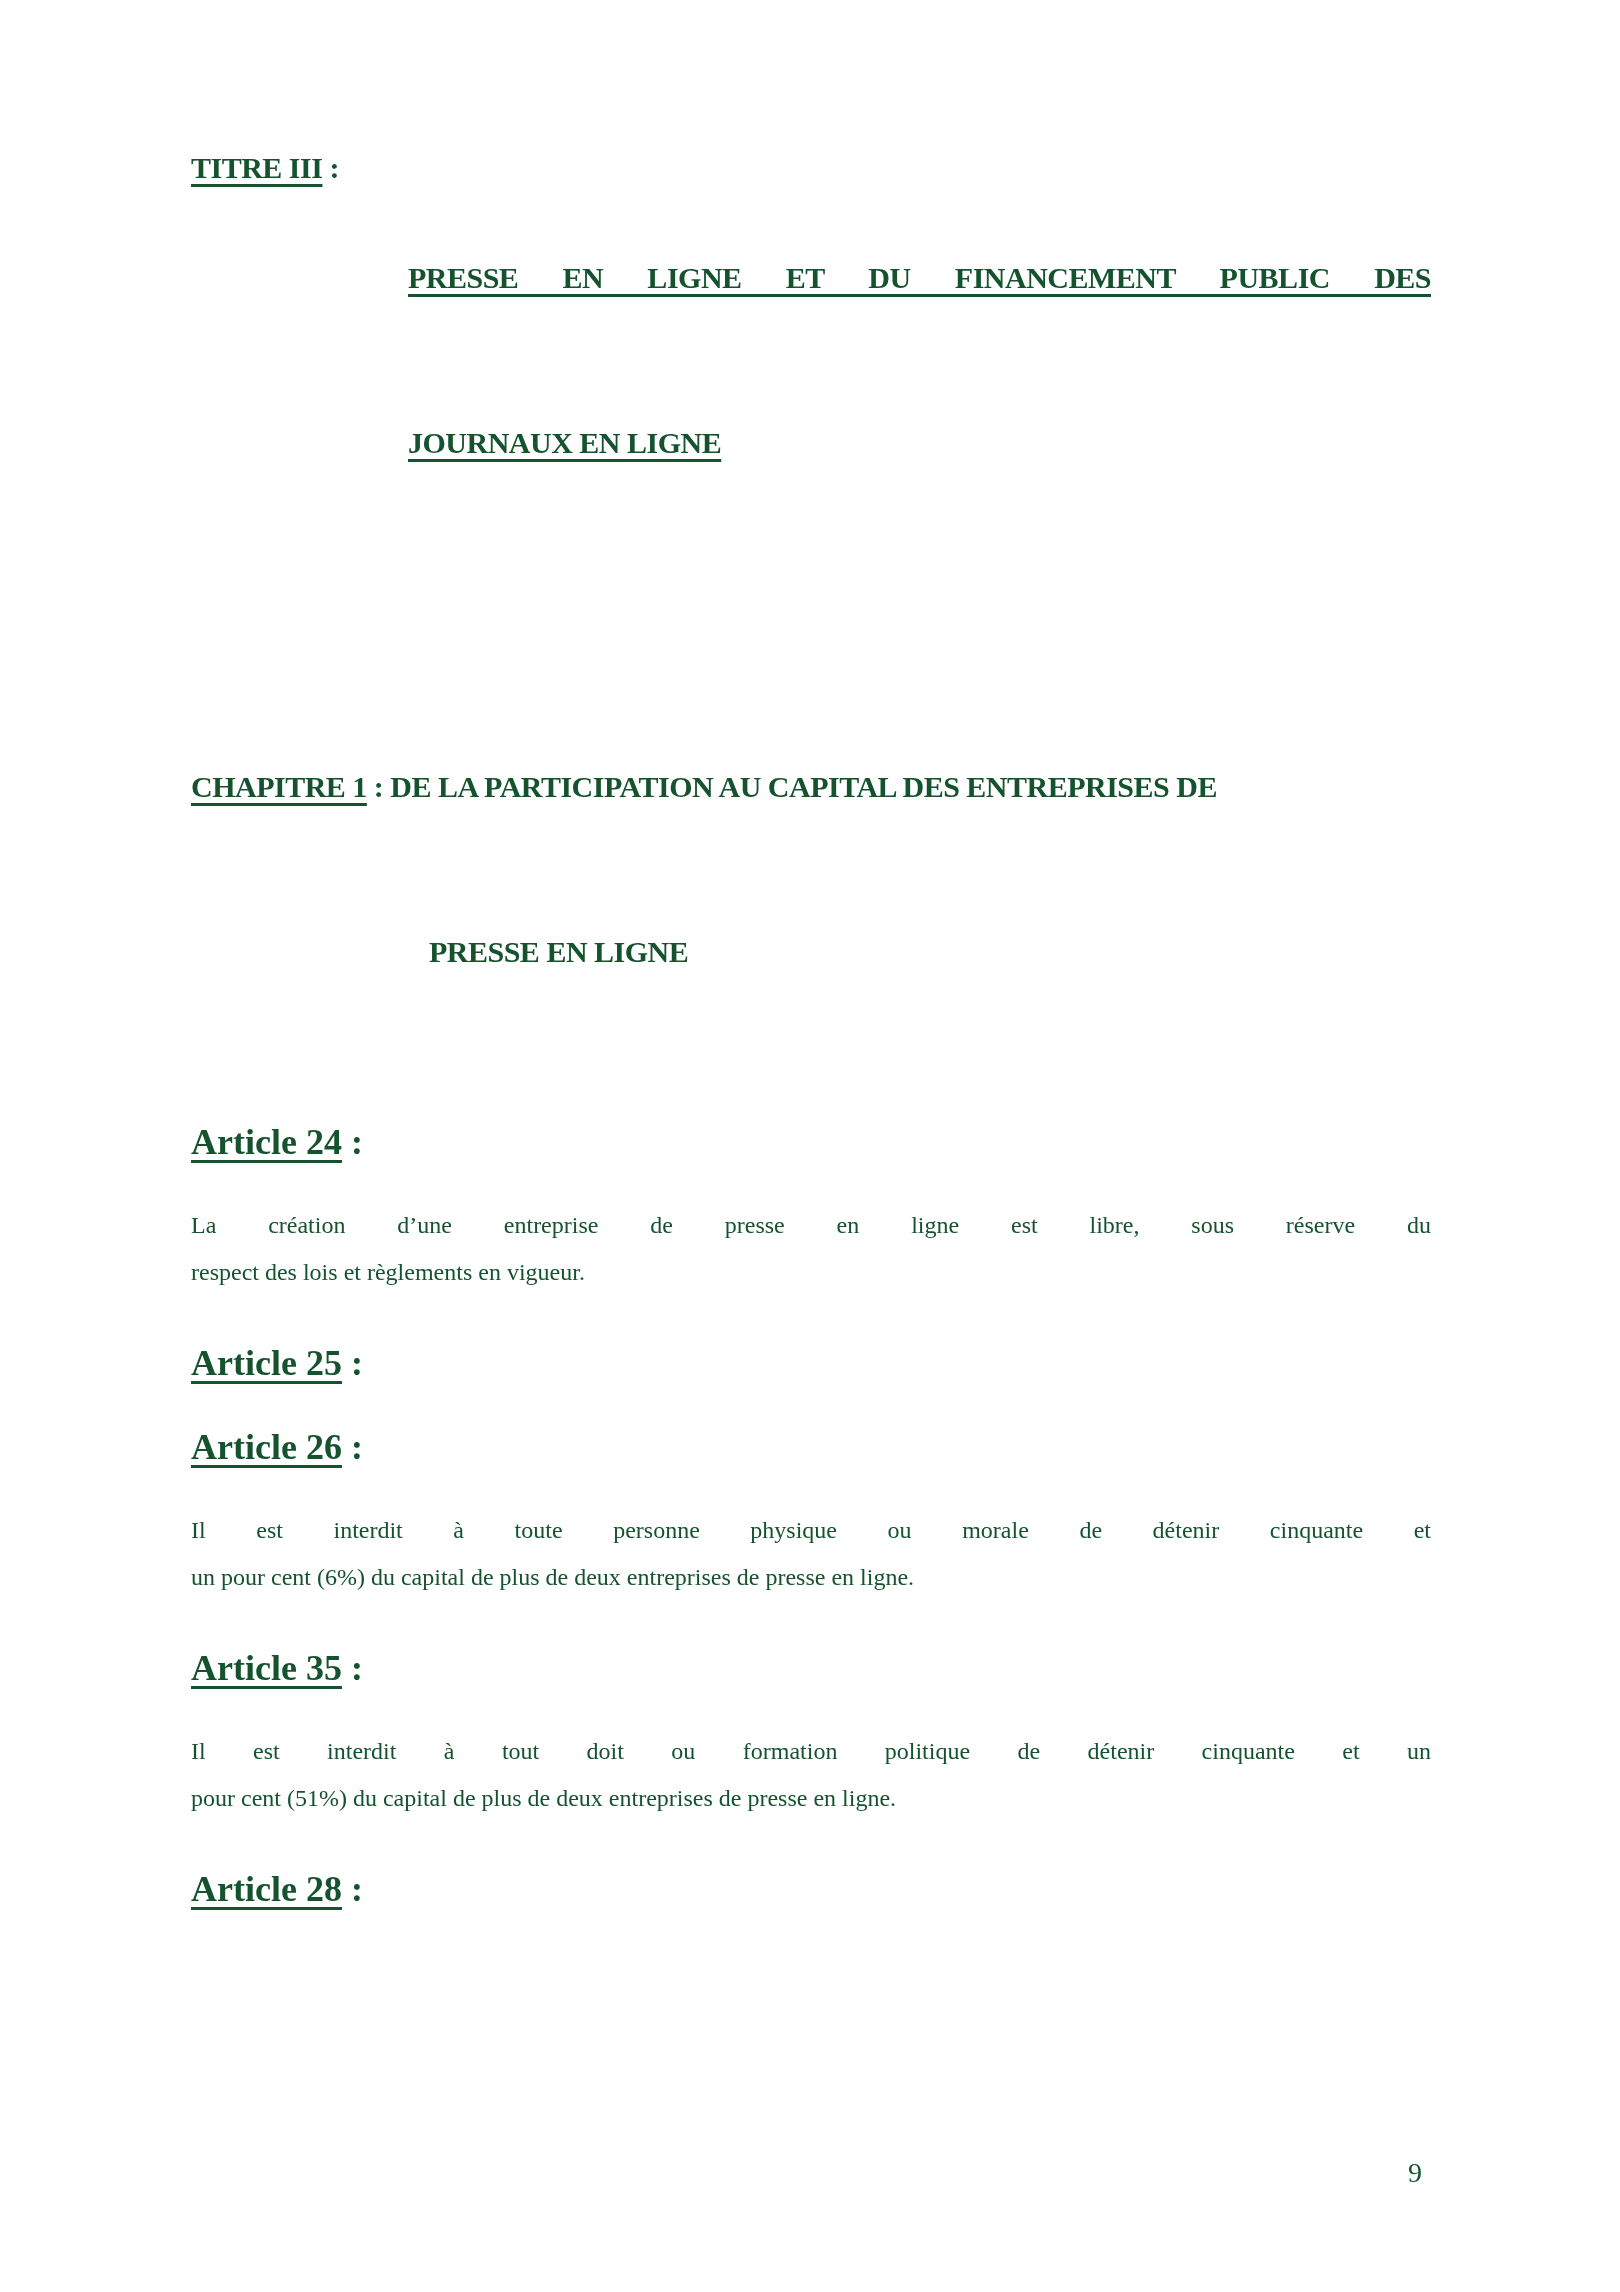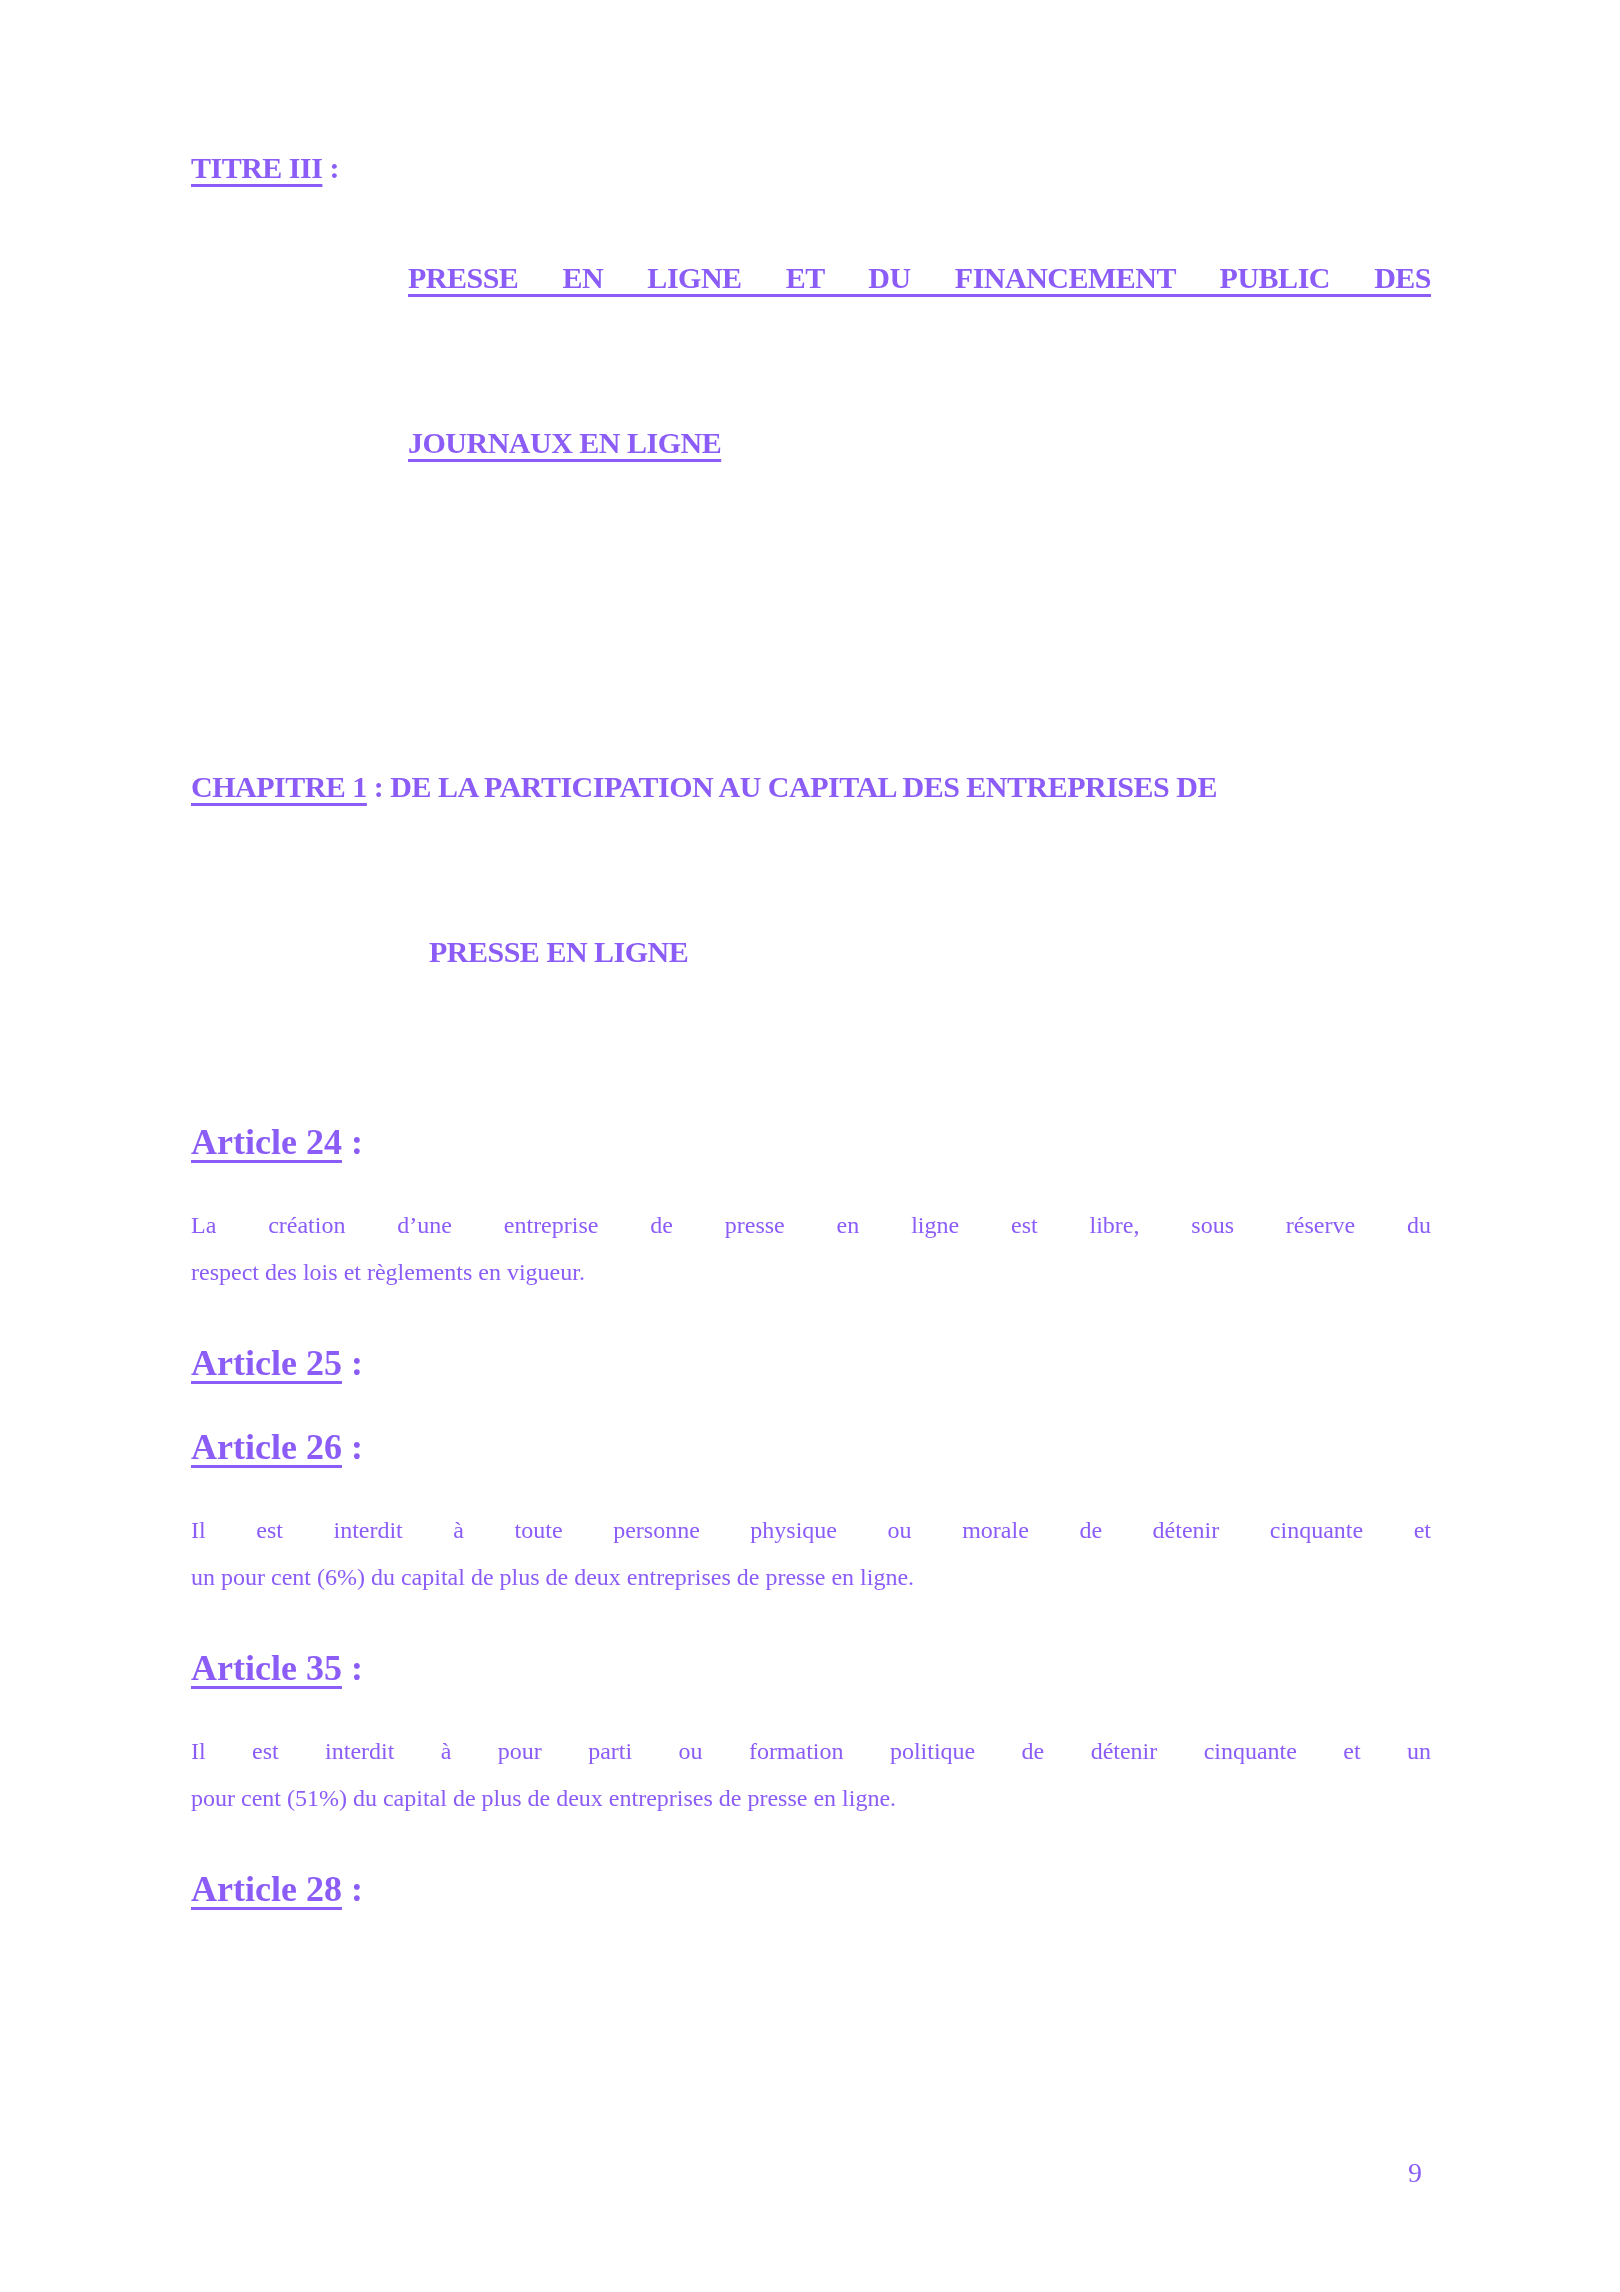--- a/index.html
+++ b/index.html
@@ -1,21 +1,21 @@
 <!DOCTYPE html>
 <html lang="fr"><head>
 <meta charset="utf-8">
 <style>
   html, body { margin: 0; padding: 0; background: #ffffff; }
   .page {
     position: relative;
     width: 1620px;
     height: 2293px;
     background: #ffffff;
-    color: #8b5cf6;
+    color: #14532d;
     font-family: "Liberation Serif", "DejaVu Serif", serif;
     box-sizing: border-box;
     padding: 140px 189px 12px 191px;
     overflow: hidden;
   }
   .heading {
     font-weight: bold;
     font-size: 30px;
     line-height: 55px;
     letter-spacing: -0.5px;
@@ -79,21 +79,21 @@
   <h3 class="article-h"><span class="u">Article 25</span><span> :</span></h3>
 
   <h3 class="article-h"><span class="u">Article 26</span><span> :</span></h3>
   <div class="para">
     <div class="jline">Il est interdit à toute personne physique ou morale de détenir cinquante et</div>
     <div>un pour cent (6%) du capital de plus de deux entreprises de presse en ligne.</div>
   </div>
 
   <h3 class="article-h"><span class="u">Article 35</span><span> :</span></h3>
   <div class="para">
-    <div class="jline">Il est interdit à pour parti ou formation politique de détenir cinquante et un</div>
+    <div class="jline">Il est interdit à tout doit ou formation politique de détenir cinquante et un</div>
     <div>pour cent (51%) du capital de plus de deux entreprises de presse en ligne.</div>
   </div>
 
   <h3 class="article-h"><span class="u">Article 28</span><span> :</span></h3>
 
   <div class="page-number">9</div>
 
 </div>
 
 

